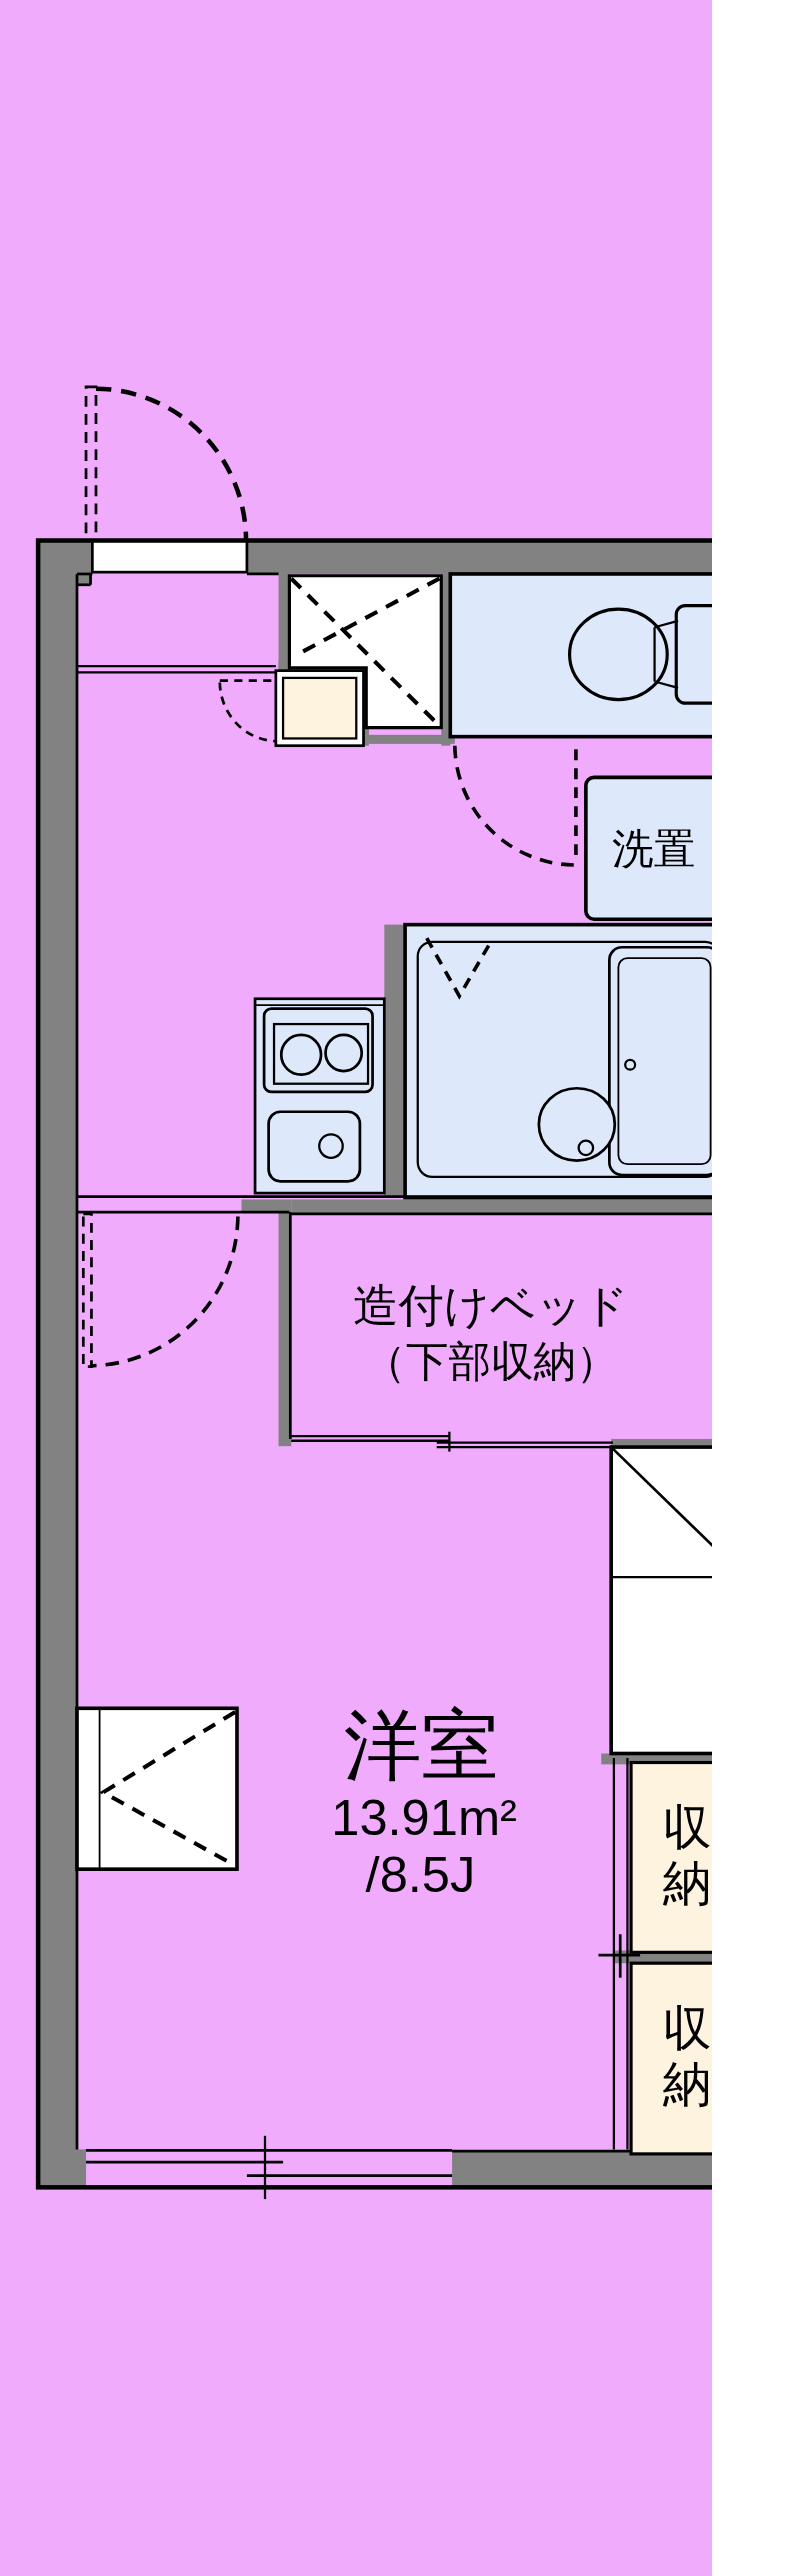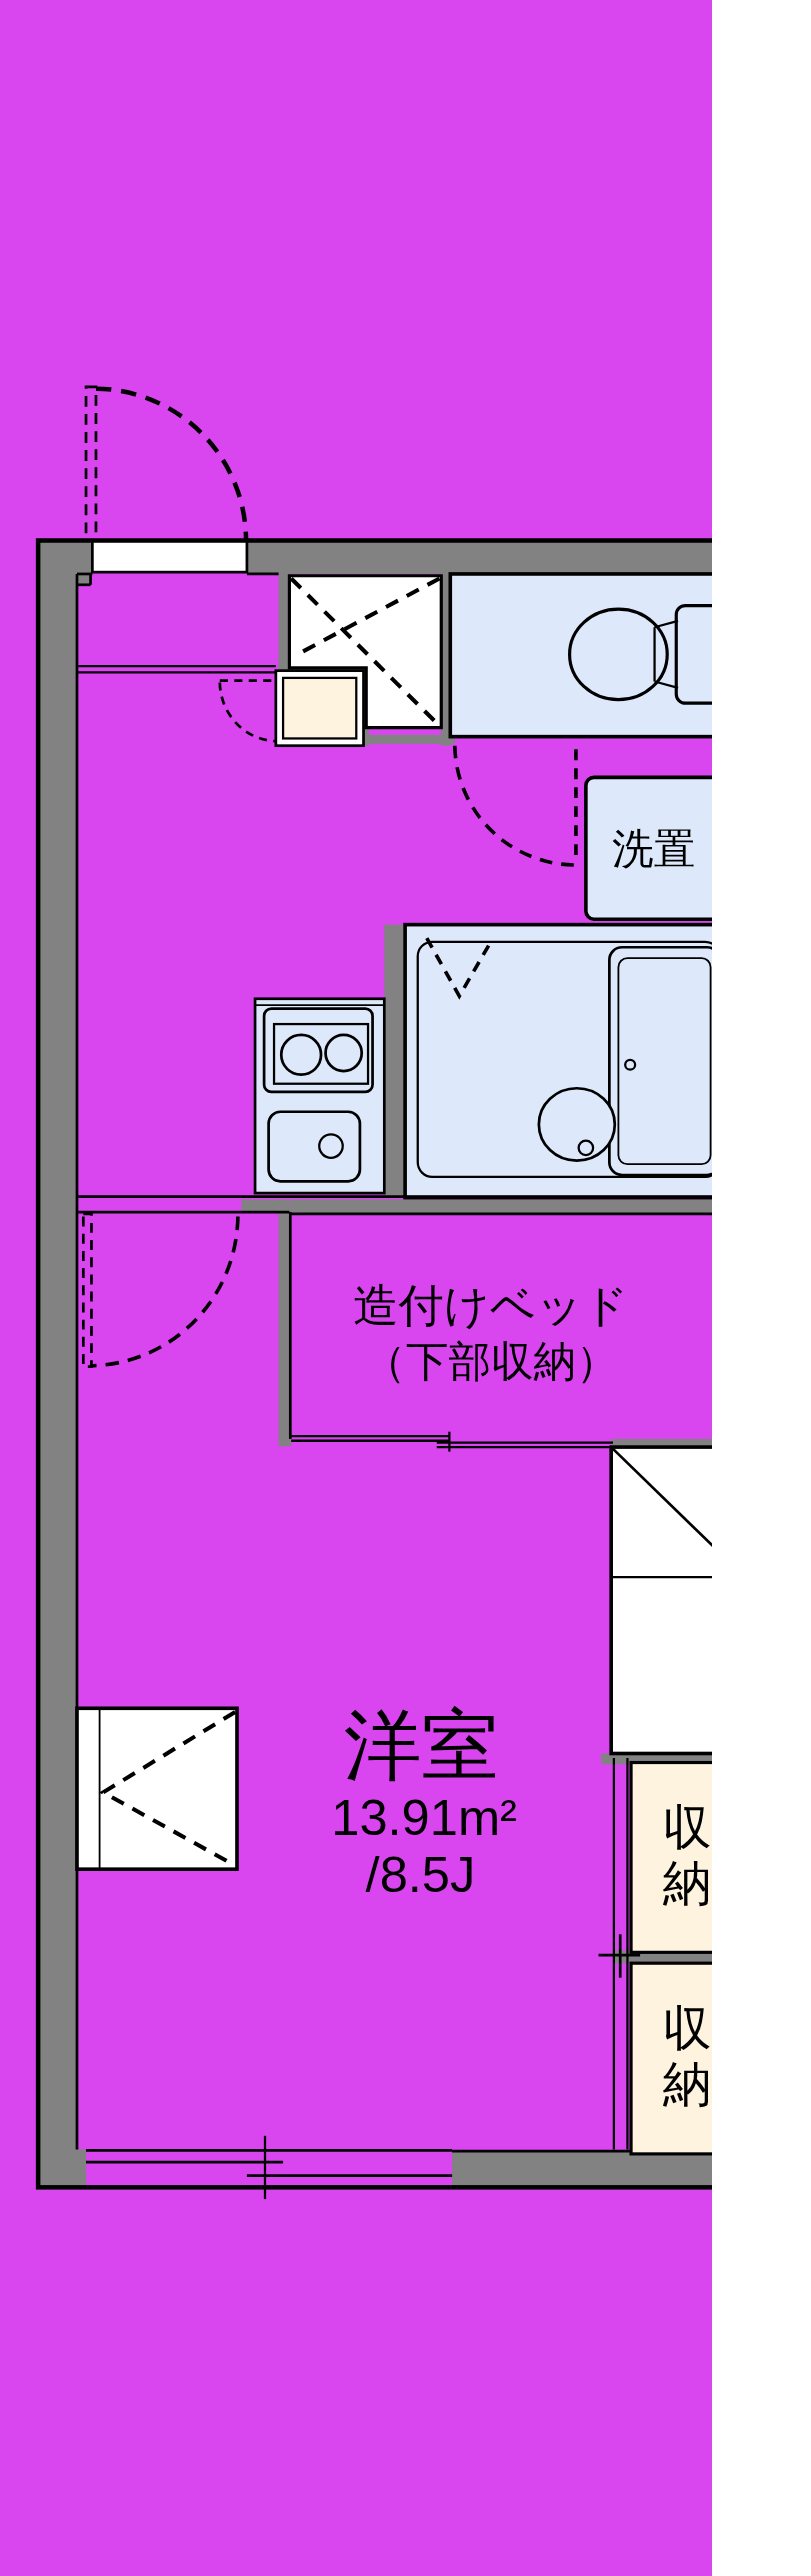--- a/index.html
+++ b/index.html
@@ -1,16 +1,16 @@
 <!DOCTYPE html>
 <html style="font-size:14.5px"><head>
 <meta charset="utf-8">
 <style>
   html,body{margin:0;padding:0;background:#ffffff;}
-  .stage{position:relative;width:712px;height:2576px;background:#d946ef;overflow:hidden;text-align:right;}
+  .stage{position:relative;width:712px;height:2576px;background:#f0abfc;overflow:hidden;text-align:right;}
   svg{position:absolute;left:0;top:0;}
   text{font-family:"Liberation Sans","DejaVu Sans",sans-serif;fill:#000;}
 </style>
 </head>
 <body>
 
 <div class="stage">
 <svg width="812" height="2576" viewBox="0 0 898 2850">
 
   <g fill="#828282" stroke="none">

